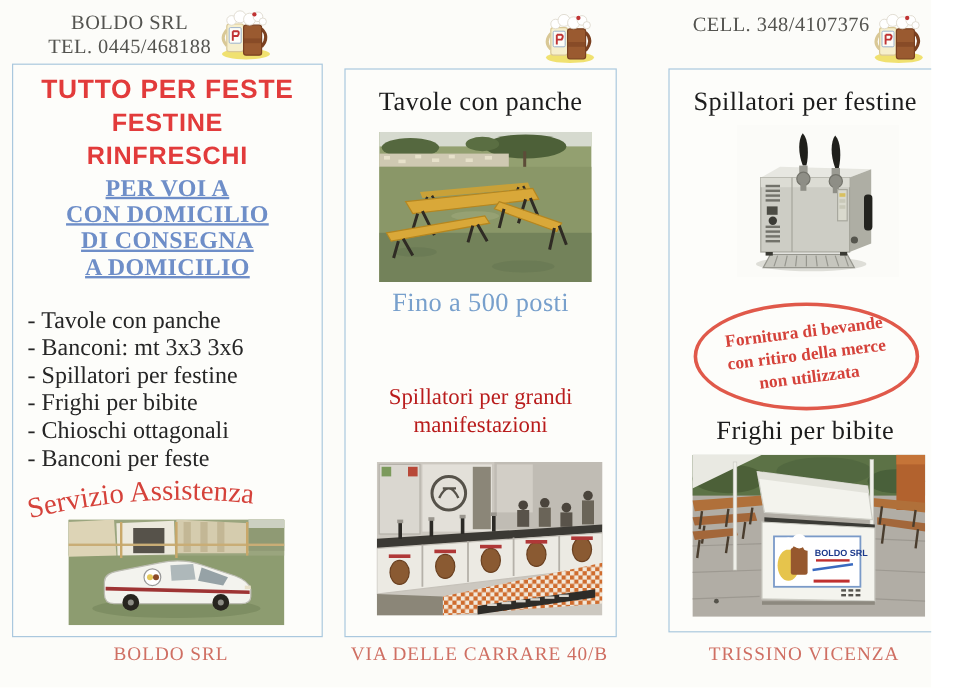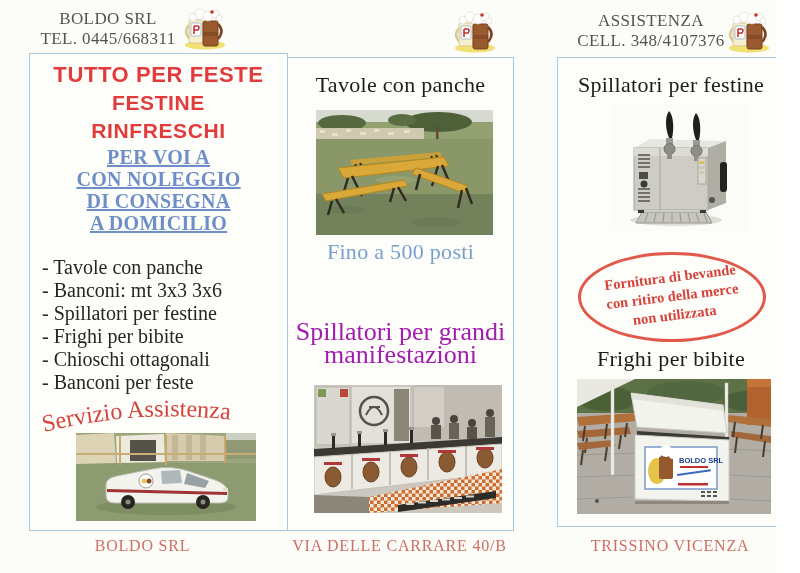--- a/index.html
+++ b/index.html
@@ -8,58 +8,57 @@
   
   .hdr{position:absolute;text-align:center;color:#53534f;font-size:17px;line-height:1.18;letter-spacing:.4px;}
   .hdr-left{left:28px;top:9px;width:160px;}
   .hdr-right{left:566px;top:11px;width:170px;}
   .beer{position:absolute;width:46px;height:42px;}
   .beer-left{left:182px;top:8px;}
   .beer-mid{left:452px;top:11px;}
   .beer-right{left:726px;top:11px;}
   
   .panel{position:absolute;border:1px solid #aac8de;background:#fdfdfa;}
-  .panel-left{left:29px;top:53px;width:257px;height:476px;}
+  .panel-left{left:10px;top:53px;width:257px;height:476px;}
   .panel-mid{left:287px;top:57px;width:225px;height:472px;}
   .panel-right{left:557px;top:57px;width:226px;height:468px;}
   .abs{position:absolute;}
   .center{width:100%;text-align:center;}
   
   .headline{font-family:"Liberation Sans", sans-serif;font-weight:bold;color:#e23b3b;
             font-size:21px;line-height:28px;letter-spacing:.6px;}
   .headline .first{font-size:22px;}
   .subhead{font-weight:bold;color:#6e8ec8;font-size:20px;line-height:22px;letter-spacing:.3px;text-decoration:underline;}
   .rlist{color:#262626;font-size:20px;line-height:23px;text-align:left;}
   .rlist div{white-space:nowrap;}
   
   .ptitle{color:#1c1c1c;font-size:22px;letter-spacing:.3px;}
   .caption-blue{color:#78a0cc;font-size:22px;letter-spacing:.3px;}
-  .title2{color:#a21caf;font-size:26px;line-height:23px;}
+  .title2{color:#b91c1c;font-size:19px;line-height:23px;}
   
   .badge{border:3px solid #e0594a;border-radius:50%;display:flex;align-items:center;justify-content:center;}
   .badge-inner{transform:rotate(-7deg);text-align:center;color:#d5423a;font-weight:bold;
                font-size:14.5px;line-height:1.32;}
   
   .foot{position:absolute;top:537px;text-align:center;color:#cf6f63;font-size:16px;letter-spacing:.8px;}
   .foot-left{left:14px;width:257px;}
   .foot-mid{left:287px;width:225px;}
   .foot-right{left:557px;width:226px;}
   .photo{display:block;}
 </style>
 </head>
 <body>
 
 <div class="sheet">
 
   <div class="hdr hdr-left">
     <div>BOLDO SRL</div>
-    <div>TEL. 0445/668311</div>
+    <div>TEL. 0445/468188</div>
   </div>
   <div class="hdr hdr-right">
-    <div>ASSISTENZA</div>
     <div>CELL. 348/4107376</div>
   </div>
 
   <svg class="beer beer-left" viewBox="0 0 46 42">
     <ellipse cx="23" cy="37" rx="20" ry="4.5" fill="#f0e170"></ellipse>
     <path d="M7,17 q-6,7 0,13" fill="none" stroke="#d9c896" stroke-width="2.5"></path>
     <rect x="7" y="12" width="14" height="23" rx="2" fill="#f6efcd" stroke="#d9c896"></rect>
     <rect x="9" y="15" width="10" height="13" rx="1" fill="#fdfdf8" stroke="#9ab0cc" stroke-width="0.8"></rect>
     <path d="M12,18 v8 m0,-8 h4 q2,1 0,4 h-4" stroke="#c03434" stroke-width="1.6" fill="none"></path>
     <path d="M36,16 q7,7 0,15" fill="none" stroke="#7a4020" stroke-width="2.5"></path>
@@ -106,21 +105,21 @@
   </svg>
 
   <div class="panel panel-left">
     <div class="abs center headline" style="top:7px;">
       <div class="first">TUTTO PER FESTE</div>
       <div>FESTINE</div>
       <div>RINFRESCHI</div>
     </div>
     <div class="abs center subhead" style="top:92px;">
       <div>PER VOI A</div>
-      <div>CON NOLEGGIO</div>
+      <div>CON DOMICILIO</div>
       <div>DI CONSEGNA</div>
       <div>A DOMICILIO</div>
     </div>
     <div class="abs rlist" style="top:202px;left:12px;">
       <div>- Tavole con panche</div>
       <div>- Banconi: mt 3x3 3x6</div>
       <div>- Spillatori per festine</div>
       <div>- Frighi per bibite</div>
       <div>- Chioschi ottagonali</div>
       <div>- Banconi per feste</div>

